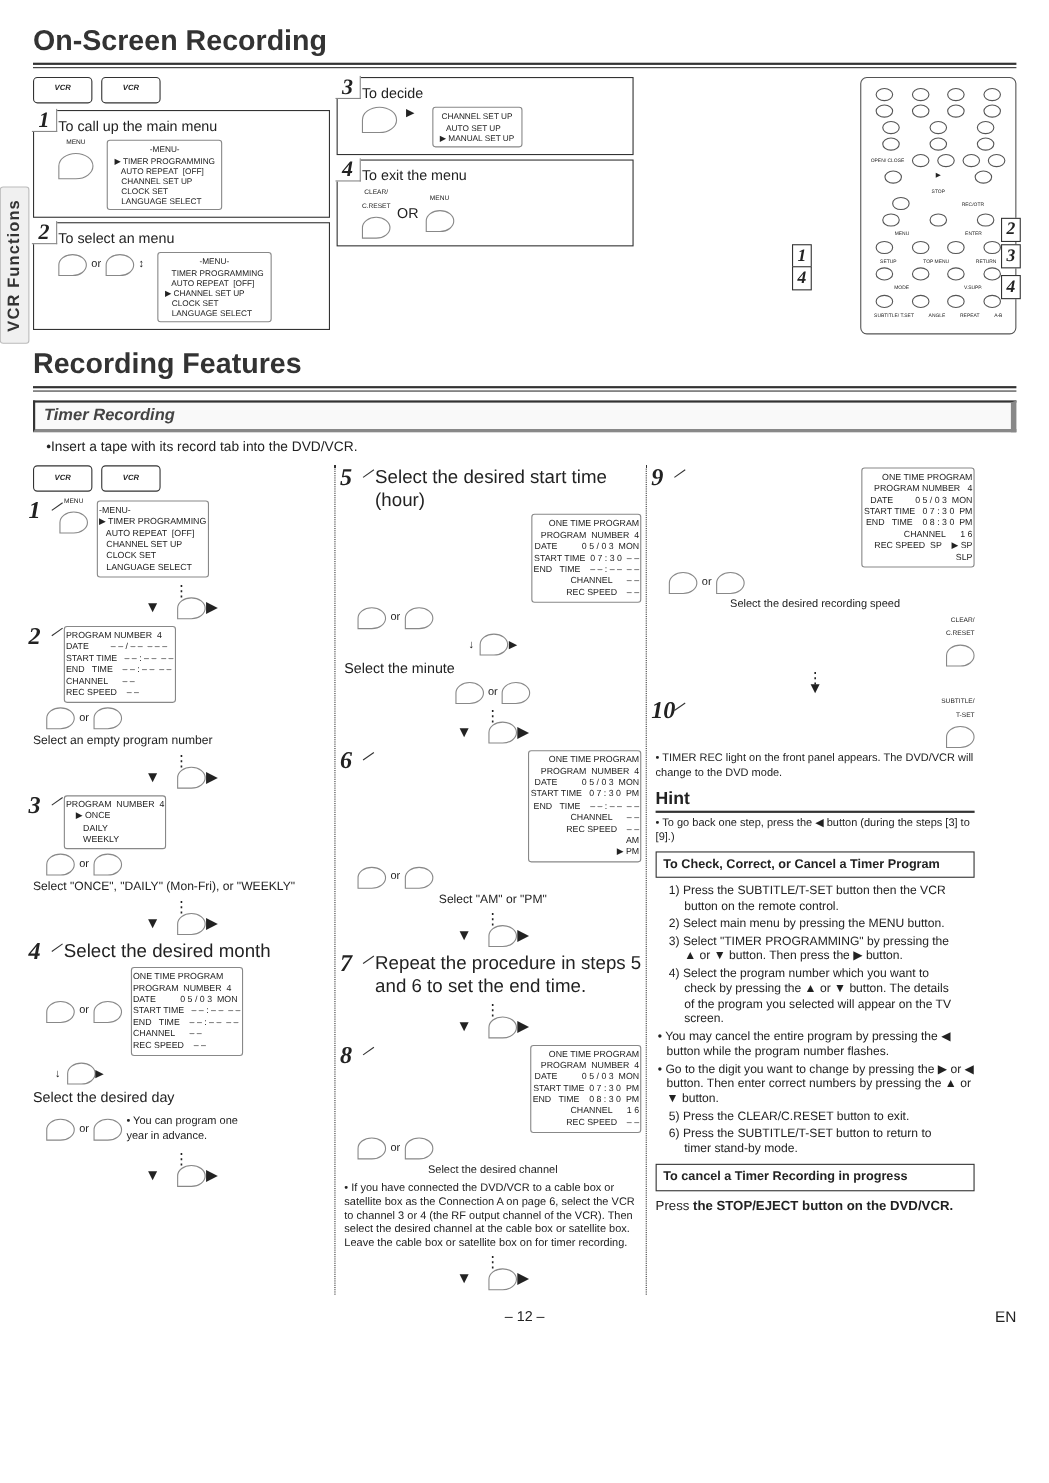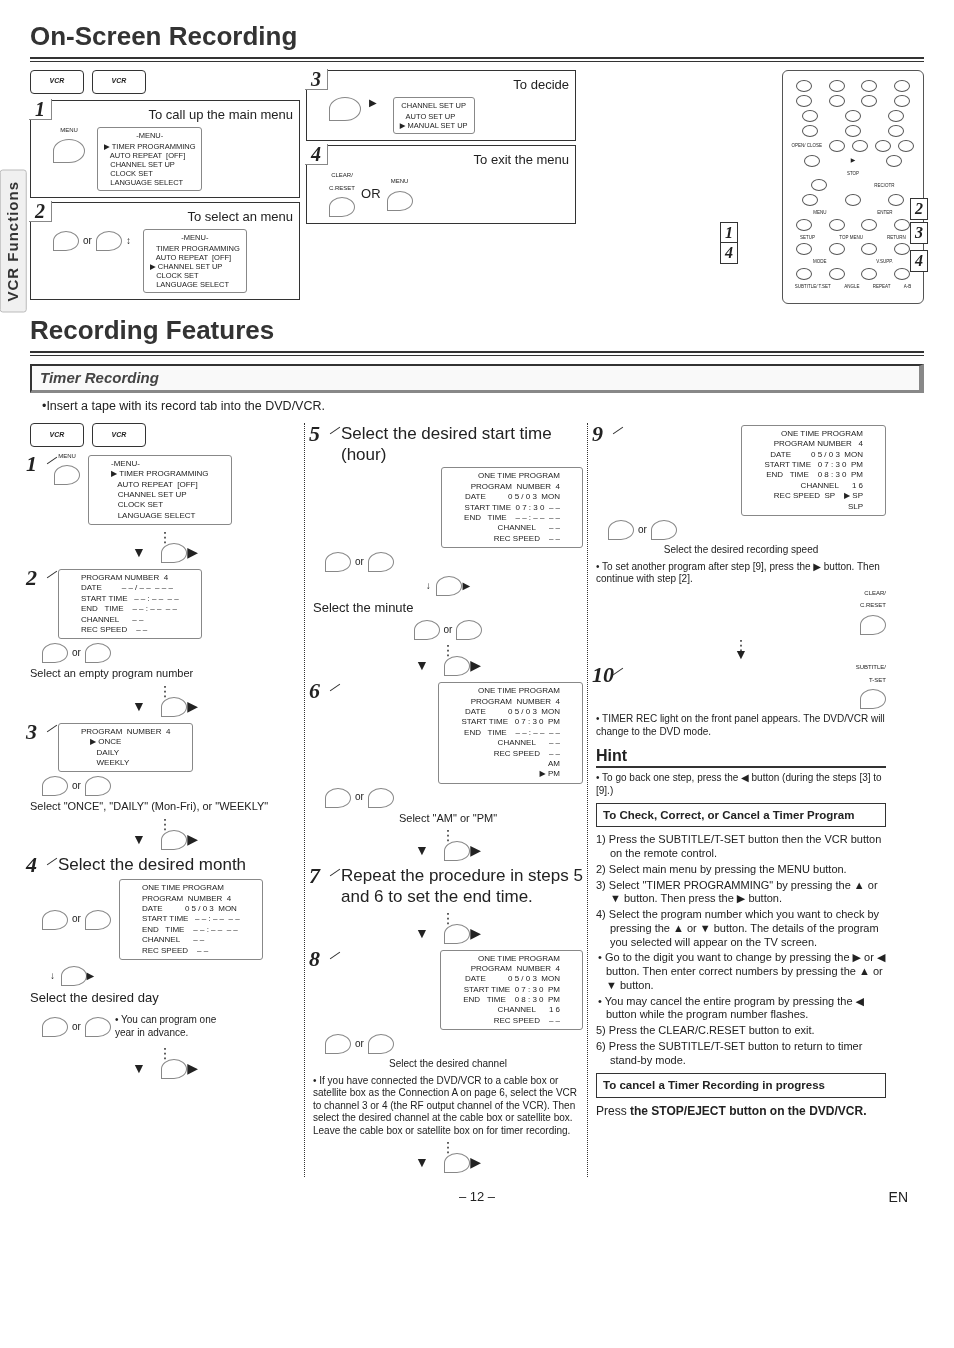--- a/index.html
+++ b/index.html
@@ -68,21 +68,20 @@
     text-align: center;
     border-right: 1px solid #888;
     border-bottom: 1px solid #888;
     line-height: 20px;
     background: #fff;
   }
   .step-title {
     font-size: 13px;
     margin-bottom: 4px;
     display: block;
-    text-align: right;
   }
   .screen {
     display: inline-block;
     border: 0.6px solid #888;
     border-radius: 3px;
     padding: 3px 6px;
     font-size: 7.5px;
     line-height: 1.2;
     vertical-align: top;
     margin-left: 8px;
@@ -233,21 +232,21 @@
   }
   .step-text {
     font-size: 17px;
     margin-left: 28px;
     display: block;
   }
   .screen2 {
     display: inline-block;
     border: 0.6px solid #888;
     border-radius: 3px;
-    padding: 3px 22px;
+    padding: 3px 1px;
     font-size: 8px;
     line-height: 1.3;
     vertical-align: top;
     margin: 2px 0 2px 4px;
     white-space: pre;
   }
   .or-line {
     display: flex;
     align-items: center;
     gap: 4px;
@@ -281,42 +280,42 @@
   }
   .boldbox {
     border: 0.8px solid #333;
     padding: 4px 6px;
     font-weight: bold;
     font-size: 11.5px;
     margin: 6px 0;
   }
   .list-num {
     font-size: 11px;
-    margin: 2px 0;
+    margin: 2px 12px;
     padding-left: 14px;
     text-indent: -14px;
   }
   .list-bul {
     font-size: 11px;
     margin: 2px 0;
     padding-left: 10px;
     text-indent: -8px;
   }
   .tri {
     font-family: sans-serif;
   }
   .footer {
     text-align: center;
     font-size: 13px;
     margin-top: 12px;
     position: relative;
   }
   .footer .en {
     position: absolute;
-    right: 16px;
+    right: 0;
     top: 0;
     font-size: 14px;
   }
   .blk {
     display: inline-block;
     vertical-align: top;
   }
 </style>
 </head>
 <body>
@@ -684,21 +683,20 @@
 END   TIME    0 8 : 3 0  PM
 CHANNEL      1 6
 REC SPEED  SP    ▶ SP
                     SLP</span></div></div>
         <div class="or-line" style="margin-left:12px">
           <span class="hand-small"></span>
           <span class="txt">or</span>
           <span class="hand-small"></span>
         </div>
         <div class="note10 note-center">Select the desired recording speed</div>
-        <div class="note10">• To set another program after step [9], press the ▶ button. Then continue with step [2].</div>
         <div style="text-align:right"><span class="tiny" style="white-space:pre">CLEAR/
 C.RESET</span><br><span class="hand-small"></span></div>
       </div>
       <div class="dot-arrow" style="text-align:center">⋮<br>▼</div>
 
       <div class="step-inline">
         <span class="sn">10</span>
           <span class="sn-line"></span>
         <div style="text-align:right"><span class="tiny" style="white-space:pre">SUBTITLE/
 T-SET</span><br><span class="hand-small"></span></div>
@@ -706,22 +704,22 @@
       </div>
 
       <div class="hint-hd">Hint</div>
       <div class="note10">• To go back one step, press the ◀ button (during the steps [3] to [9].)</div>
 
       <div class="boldbox">To Check, Correct, or Cancel a Timer Program</div>
       <div class="list-num">1) Press the SUBTITLE/T-SET button then the VCR button on the remote control.</div>
       <div class="list-num">2) Select main menu by pressing the MENU button.</div>
       <div class="list-num">3) Select "TIMER PROGRAMMING" by pressing the ▲ or ▼ button. Then press the ▶ button.</div>
       <div class="list-num">4) Select the program number which you want to check by pressing the ▲ or ▼ button. The details of the program you selected will appear on the TV screen.</div>
+      <div class="list-bul">• You may cancel the entire program by pressing the ◀ button while the program number flashes.</div>
       <div class="list-bul">• Go to the digit you want to change by pressing the ▶ or ◀ button. Then enter correct numbers by pressing the ▲ or ▼ button.</div>
-      <div class="list-bul">• You may cancel the entire program by pressing the ◀ button while the program number flashes.</div>
       <div class="list-num">5) Press the CLEAR/C.RESET button to exit.</div>
       <div class="list-num">6) Press the SUBTITLE/T-SET button to return to timer stand-by mode.</div>
 
       <div class="boldbox">To cancel a Timer Recording in progress</div>
       <div style="font-size:12px">
         <span>Press </span><b>the STOP/EJECT button on the DVD/VCR.</b>
       </div>
     </div>
   </div>
 

